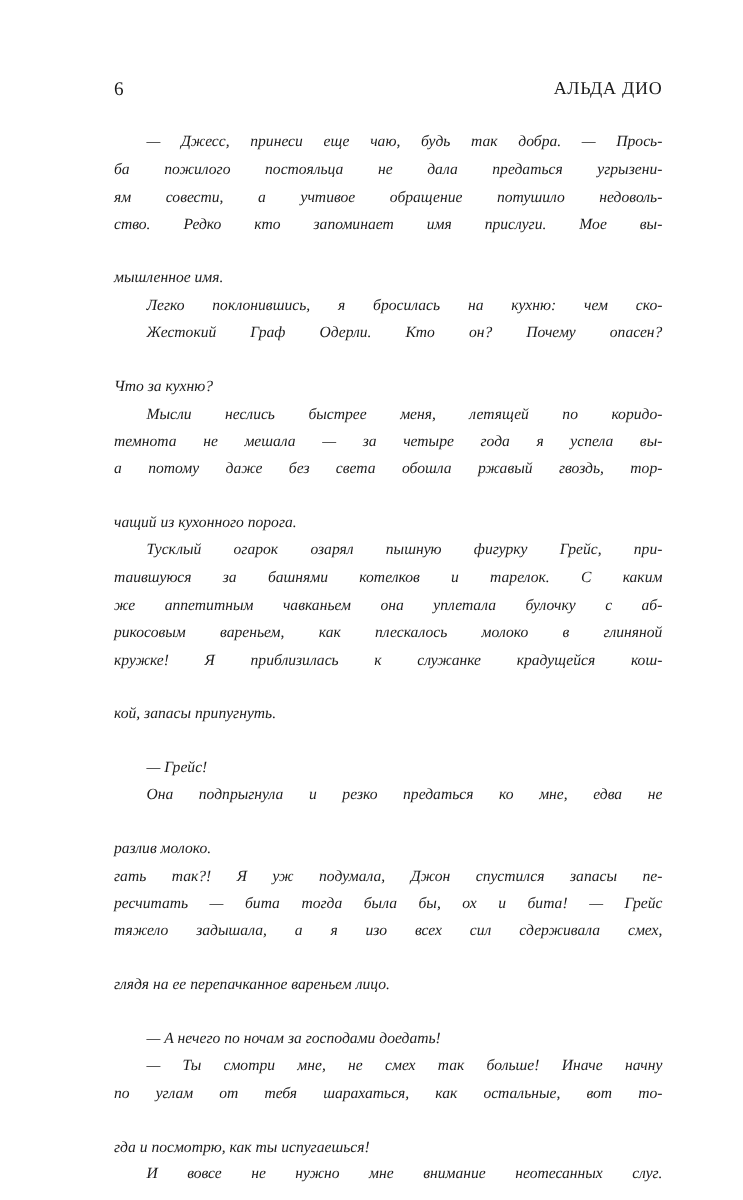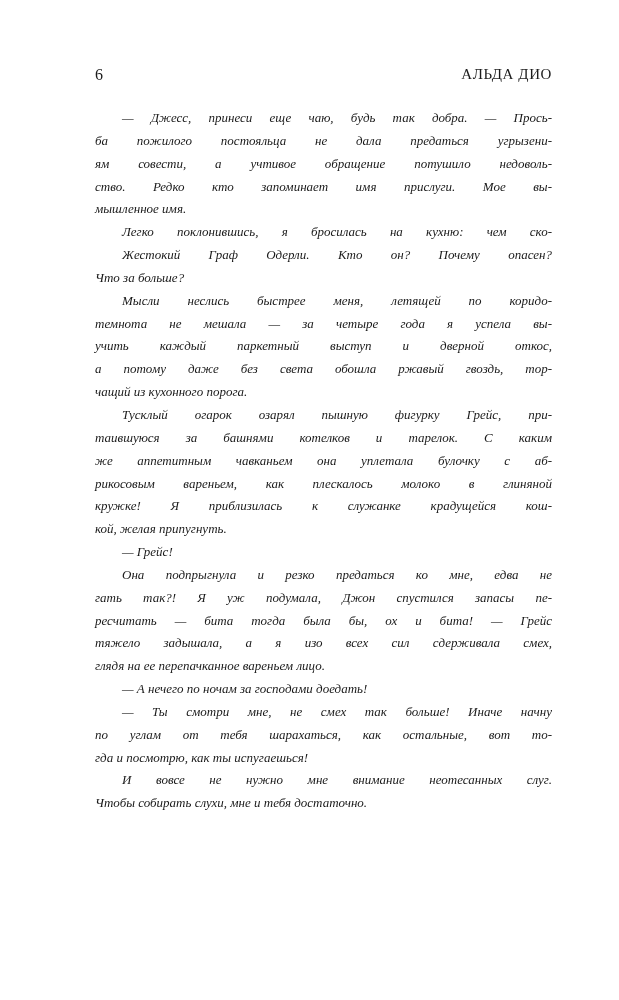--- a/index.html
+++ b/index.html
@@ -54,20 +54,21 @@
   .line {
     display: block;
     text-align: justify;
     text-align-last: justify;
     text-justify: inter-word;
     white-space: nowrap;
   }
   .line.last {
     text-align-last: left;
     white-space: normal;
+    margin-top: 22px;
   }
   .para .line.first {
     text-indent: 27px;
   }
 </style>
 </head>
 <body>
 
 <div class="page">
   <div class="head-row">
@@ -80,42 +81,42 @@
         <span class="line">ба пожилого постояльца не дала предаться угрызени-</span>
         <span class="line">ям совести, а учтивое обращение потушило недоволь-</span>
         <span class="line">ство. Редко кто запоминает имя прислуги. Мое вы-</span>
         <span class="line last">мышленное имя.</span>
       </p>
       <p class="para">
         <span class="line first">Легко поклонившись, я бросилась на кухню: чем ско-</span>
       </p>
       <p class="para">
         <span class="line first">Жестокий Граф Одерли. Кто он? Почему опасен?</span>
-        <span class="line last">Что за больше?</span>
+        <span class="line last">Что за кухню?</span>
       </p>
       <p class="para">
         <span class="line first">Мысли неслись быстрее меня, летящей по коридо-</span>
         <span class="line">темнота не мешала — за четыре года я успела вы-</span>
-        <span class="line">учить каждый паркетный выступ и дверной откос,</span>
         <span class="line">а потому даже без света обошла ржавый гвоздь, тор-</span>
         <span class="line last">чащий из кухонного порога.</span>
       </p>
       <p class="para">
         <span class="line first">Тусклый огарок озарял пышную фигурку Грейс, при-</span>
         <span class="line">таившуюся за башнями котелков и тарелок. С каким</span>
         <span class="line">же аппетитным чавканьем она уплетала булочку с аб-</span>
         <span class="line">рикосовым вареньем, как плескалось молоко в глиняной</span>
         <span class="line">кружке! Я приблизилась к служанке крадущейся кош-</span>
-        <span class="line last">кой, желая припугнуть.</span>
+        <span class="line last">кой, запасы припугнуть.</span>
       </p>
       <p class="para">
         <span class="line first last">— Грейс!</span>
       </p>
       <p class="para">
         <span class="line first">Она подпрыгнула и резко предаться ко мне, едва не</span>
+        <span class="line last">разлив молоко.</span>
       </p>
       <p class="para">
         <span class="line">гать так?! Я уж подумала, Джон спустился запасы пе-</span>
         <span class="line">ресчитать — бита тогда была бы, ох и бита! — Грейс</span>
         <span class="line">тяжело задышала, а я изо всех сил сдерживала смех,</span>
         <span class="line last">глядя на ее перепачканное вареньем лицо.</span>
       </p>
       <p class="para">
         <span class="line first last">— А нечего по ночам за господами доедать!</span>
       </p>

